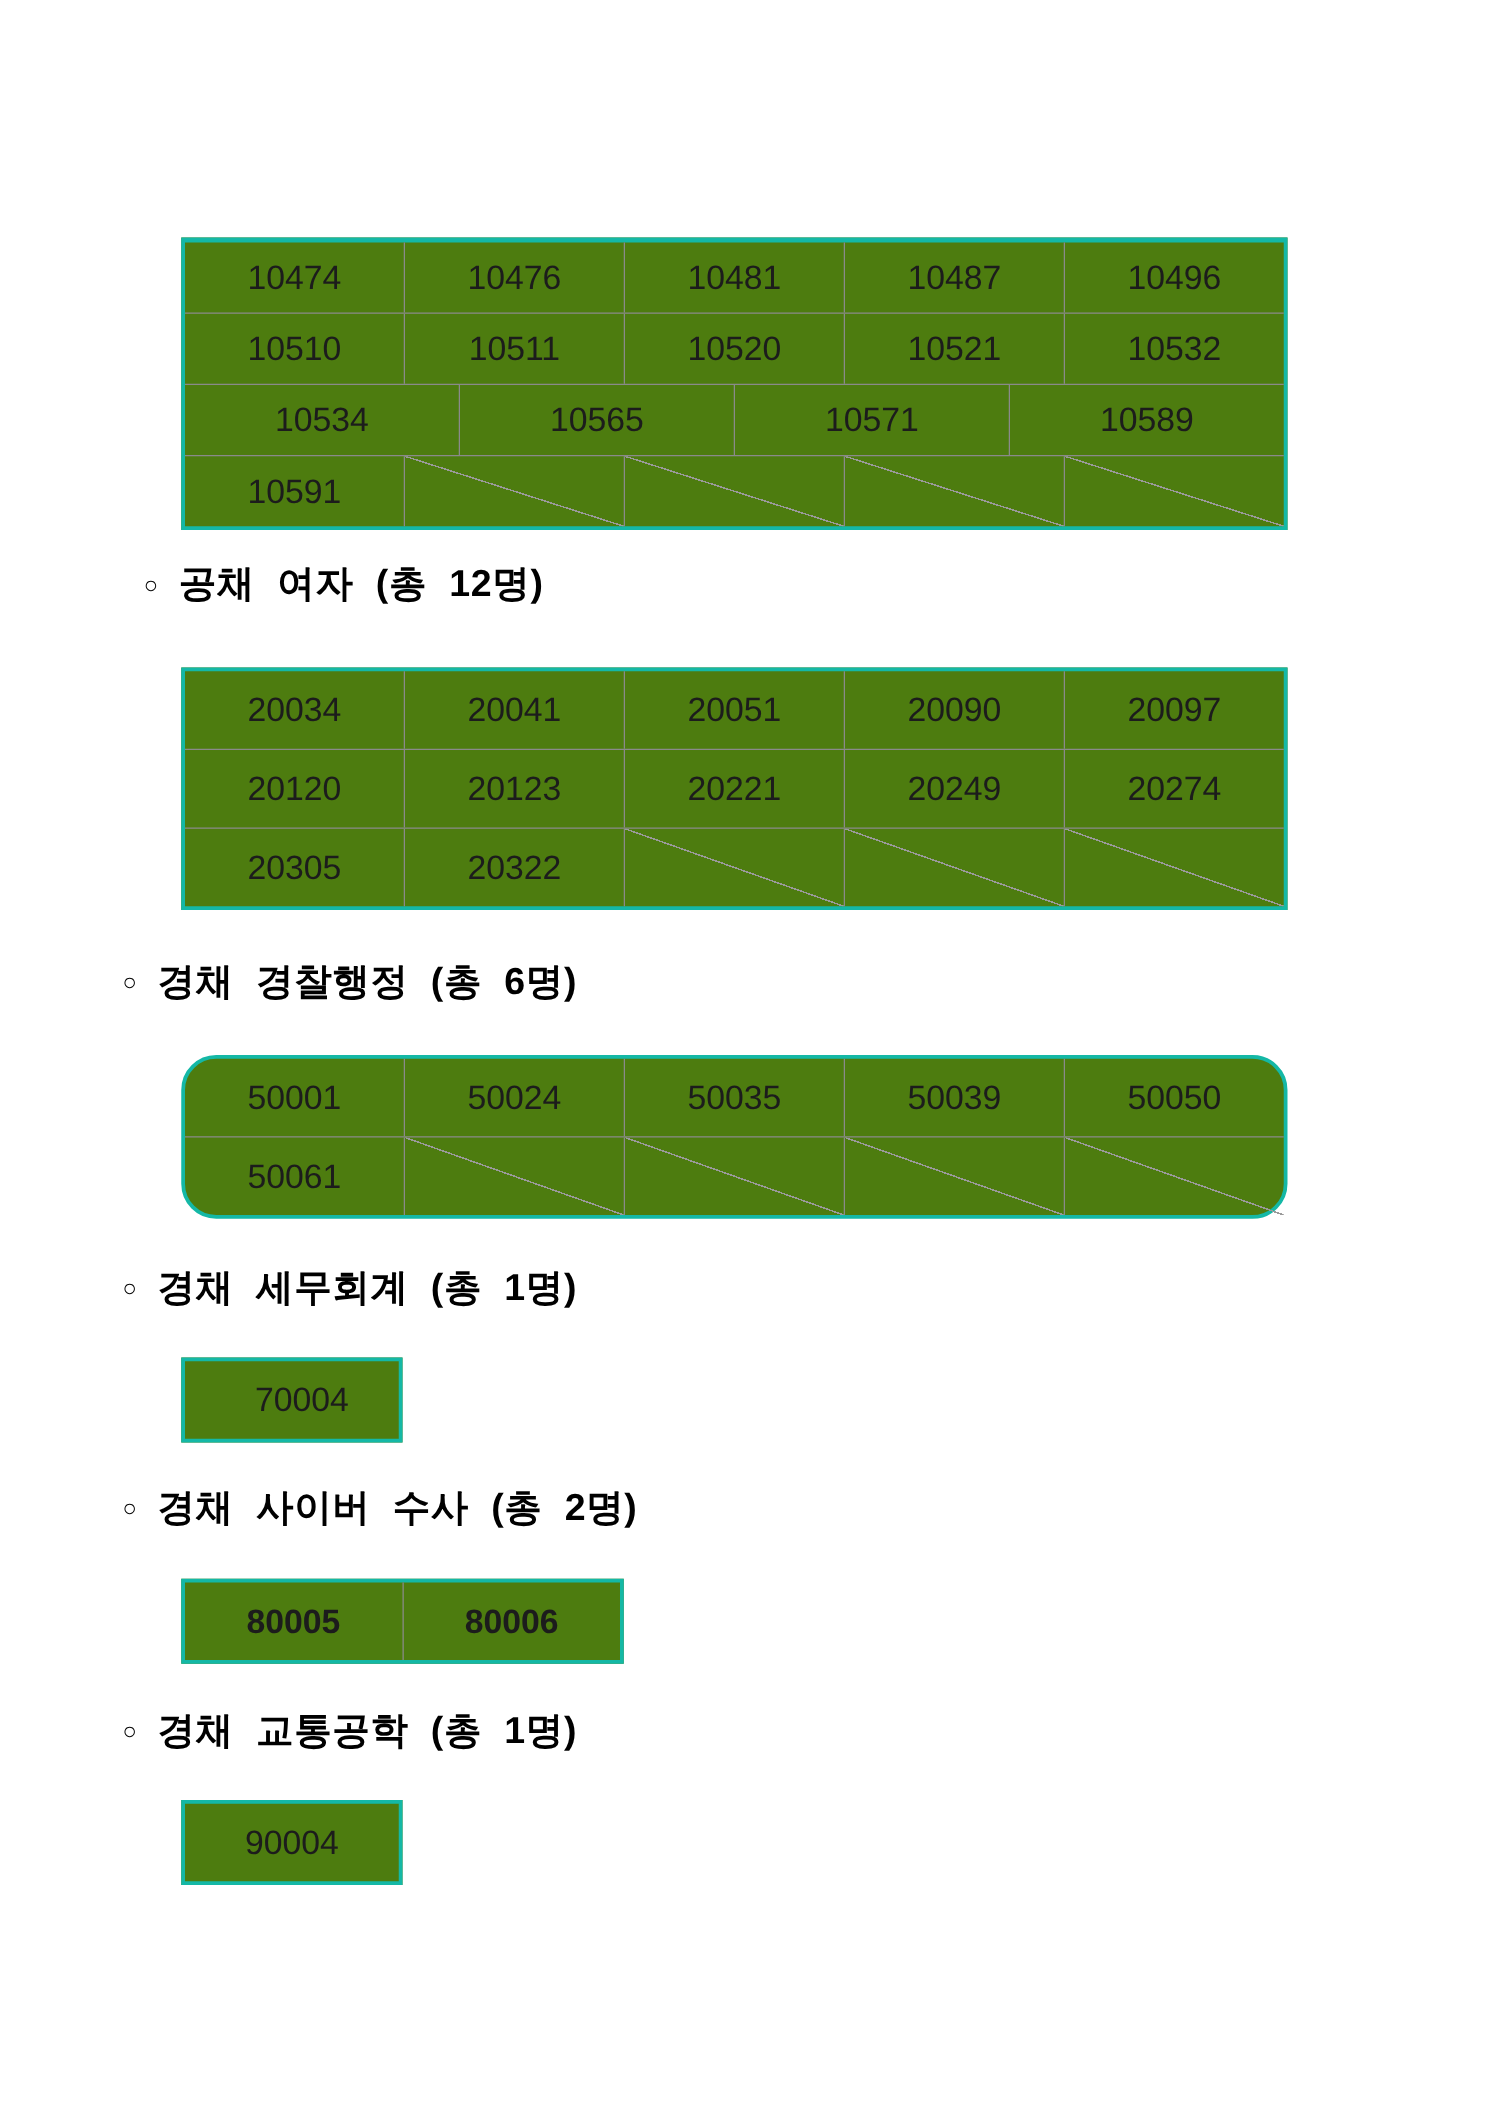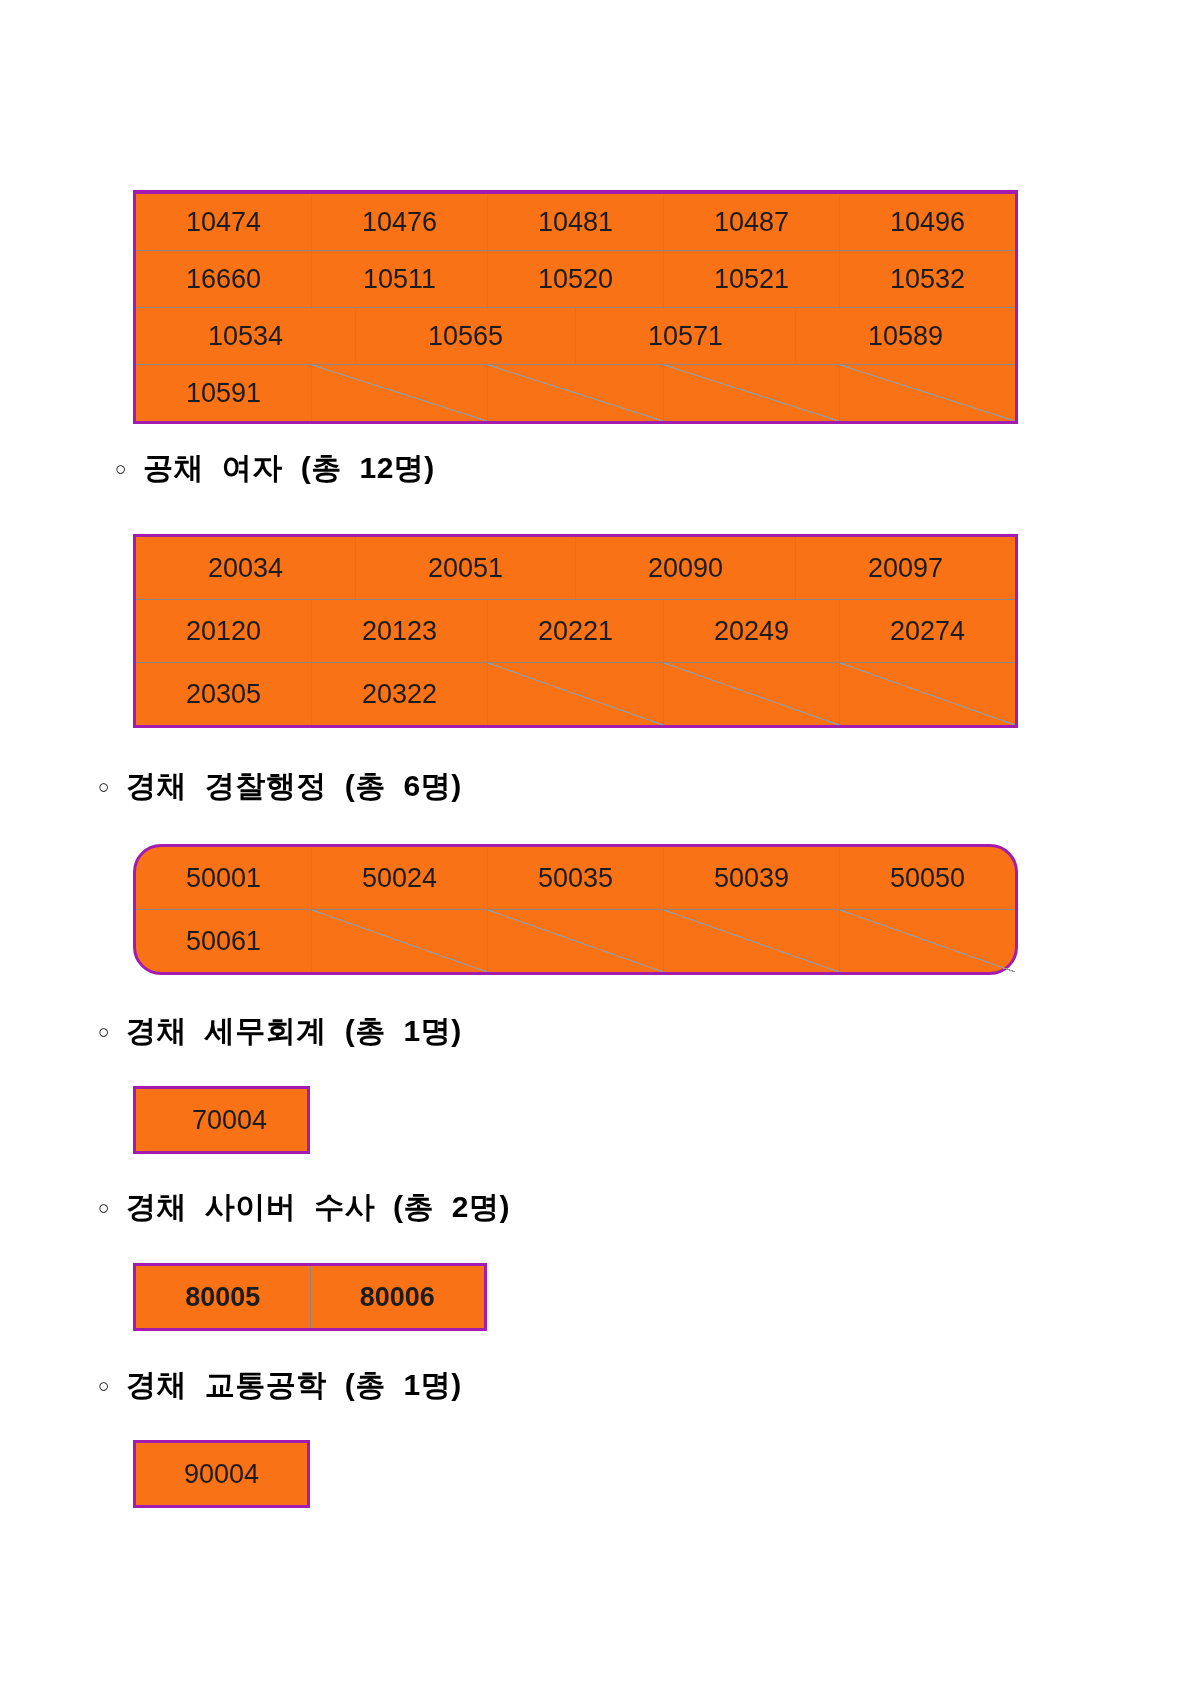--- a/index.html
+++ b/index.html
@@ -36,22 +36,23 @@
     font-weight: normal;
     margin-right: 16px;
     transform: translateY(1px);
   }
   .heading .htext {
     word-spacing: 9px;
   }
   .h-indent { margin-left: -18px; }
   
   .rtable {
-    border: 3px solid #a21caf;
-    background: #f97316;
+    border: 3px solid #14b8a6;
+    background: #4d7c0f;
+    margin-left: 12px;
   }
   .cols-5 { width: 885px; }
   .cols-2 { width: 354px; font-weight: bold; }
   .cols-1 { width: 177px; }
   .trow {
     display: flex;
     border-bottom: 1px solid #8a8a8a;
   }
   .trow:last-child { border-bottom: none; }
   .tcell {
@@ -95,21 +96,21 @@
   <section class="sec-0">
     <div class="rtable cols-5">
         <div class="trow">
           <div class="tcell">10474</div>
           <div class="tcell">10476</div>
           <div class="tcell">10481</div>
           <div class="tcell">10487</div>
           <div class="tcell">10496</div>
         </div>
         <div class="trow">
-          <div class="tcell">16660</div>
+          <div class="tcell">10510</div>
           <div class="tcell">10511</div>
           <div class="tcell">10520</div>
           <div class="tcell">10521</div>
           <div class="tcell">10532</div>
         </div>
         <div class="trow">
           <div class="tcell">10534</div>
           <div class="tcell">10565</div>
           <div class="tcell">10571</div>
           <div class="tcell">10589</div>
@@ -125,20 +126,21 @@
   </section>
 
   <section class="sec-1">
     <div class="heading h-indent">
       <span class="bullet">○</span>
       <span class="htext">공채 여자 (총 12명)</span>
     </div>
     <div class="rtable cols-5">
         <div class="trow">
           <div class="tcell">20034</div>
+          <div class="tcell">20041</div>
           <div class="tcell">20051</div>
           <div class="tcell">20090</div>
           <div class="tcell">20097</div>
         </div>
         <div class="trow">
           <div class="tcell">20120</div>
           <div class="tcell">20123</div>
           <div class="tcell">20221</div>
           <div class="tcell">20249</div>
           <div class="tcell">20274</div>

